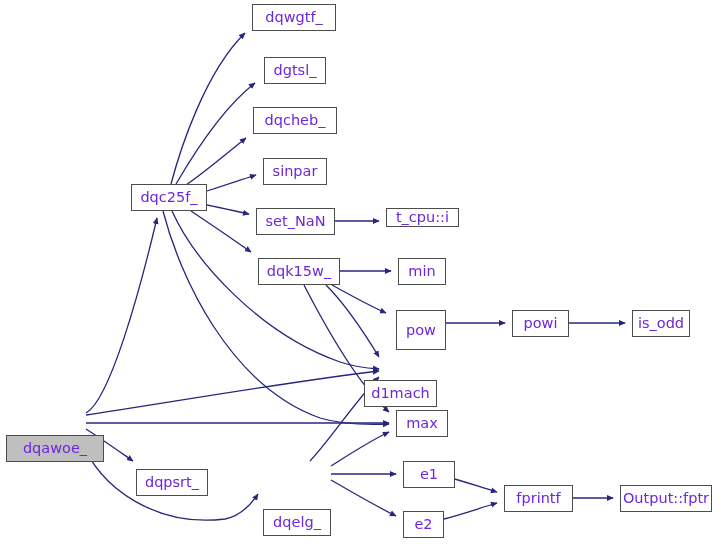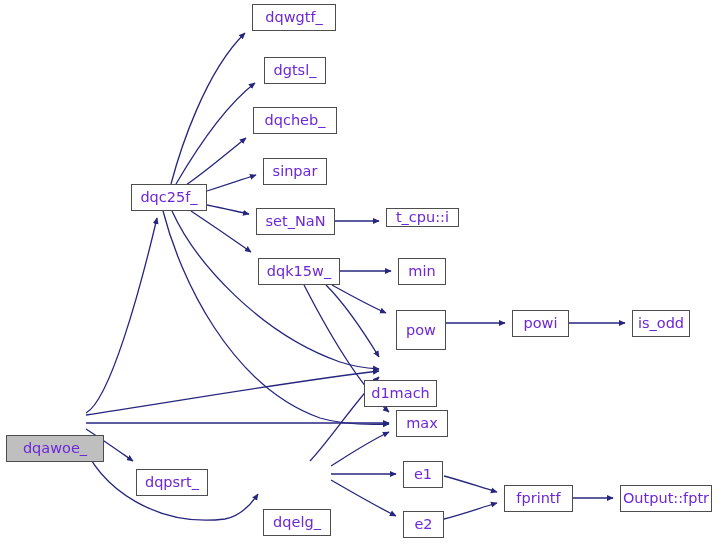--- a/index.html
+++ b/index.html
@@ -132,21 +132,21 @@
       </div>
       <div class="node" style="left: 396px; top: 410px; width: 52px; height: 27px;">
         <span class="label">max</span>
       </div>
       <div class="node" style="left: 136px; top: 461px; width: 72px; height: 27px; margin-top: 8px;">
         <span class="label">dqpsrt_</span>
       </div>
       <div class="node" style="left: 263px; top: 461px; width: 68px; height: 27px; margin-top: 48px;">
         <span class="label">dqelg_</span>
       </div>
-      <div class="node" style="left: 403px; top: 461px; width: 40px; height: 27px;">
+      <div class="node" style="left: 403px; top: 461px; width: 52px; height: 27px;">
         <span class="label">e1</span>
       </div>
       <div class="node" style="left: 403px; top: 511px; width: 41px; height: 27px;">
         <span class="label">e2</span>
       </div>
       <div class="node" style="left: 504px; top: 485px; width: 69px; height: 27px;">
         <span class="label">fprintf</span>
       </div>
       <div class="node" style="left: 620px; top: 485px; width: 92px; height: 27px;">
         <span class="label">Output::fptr</span>

